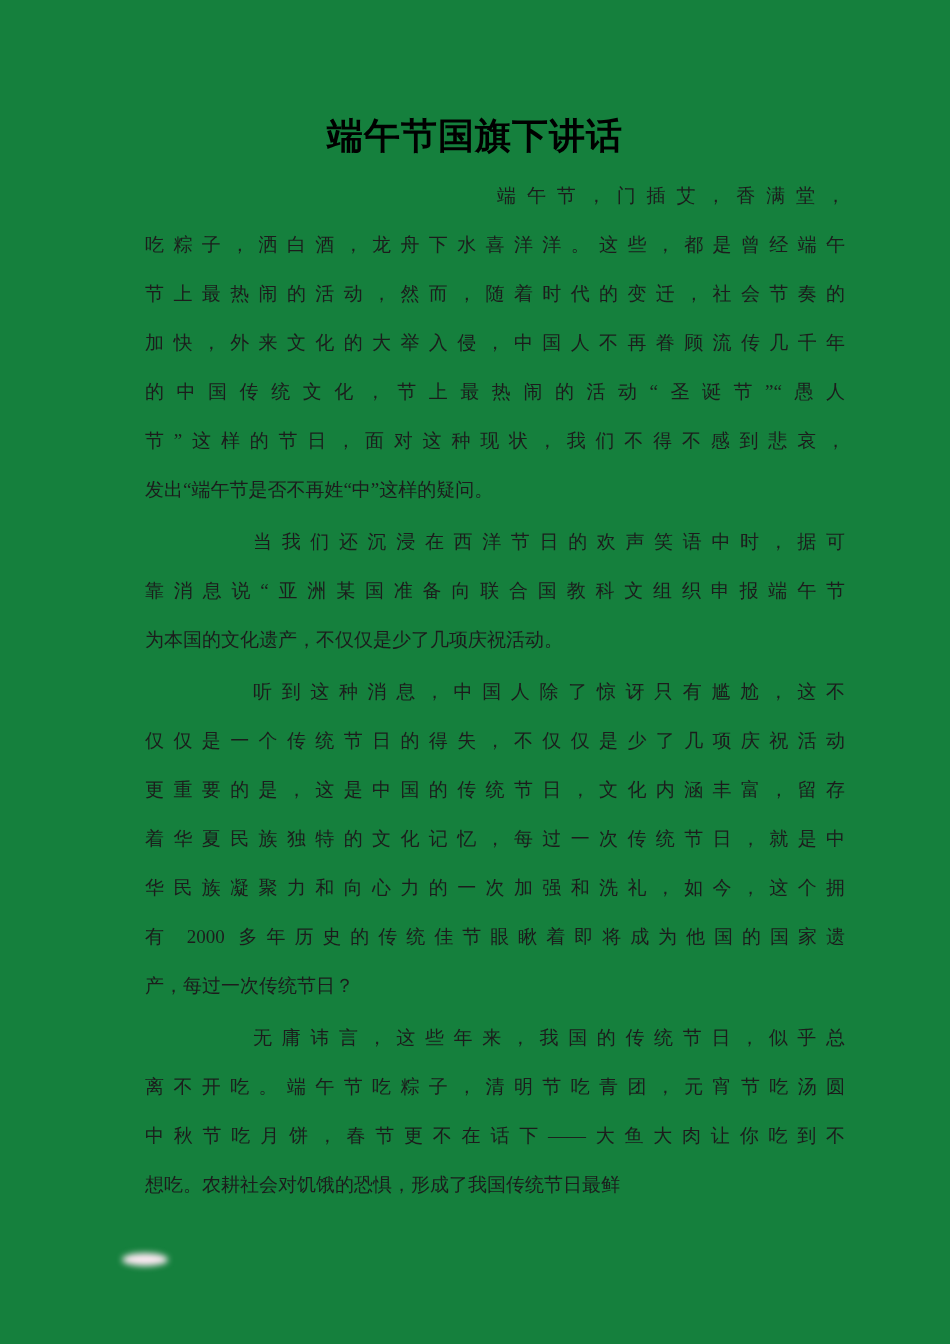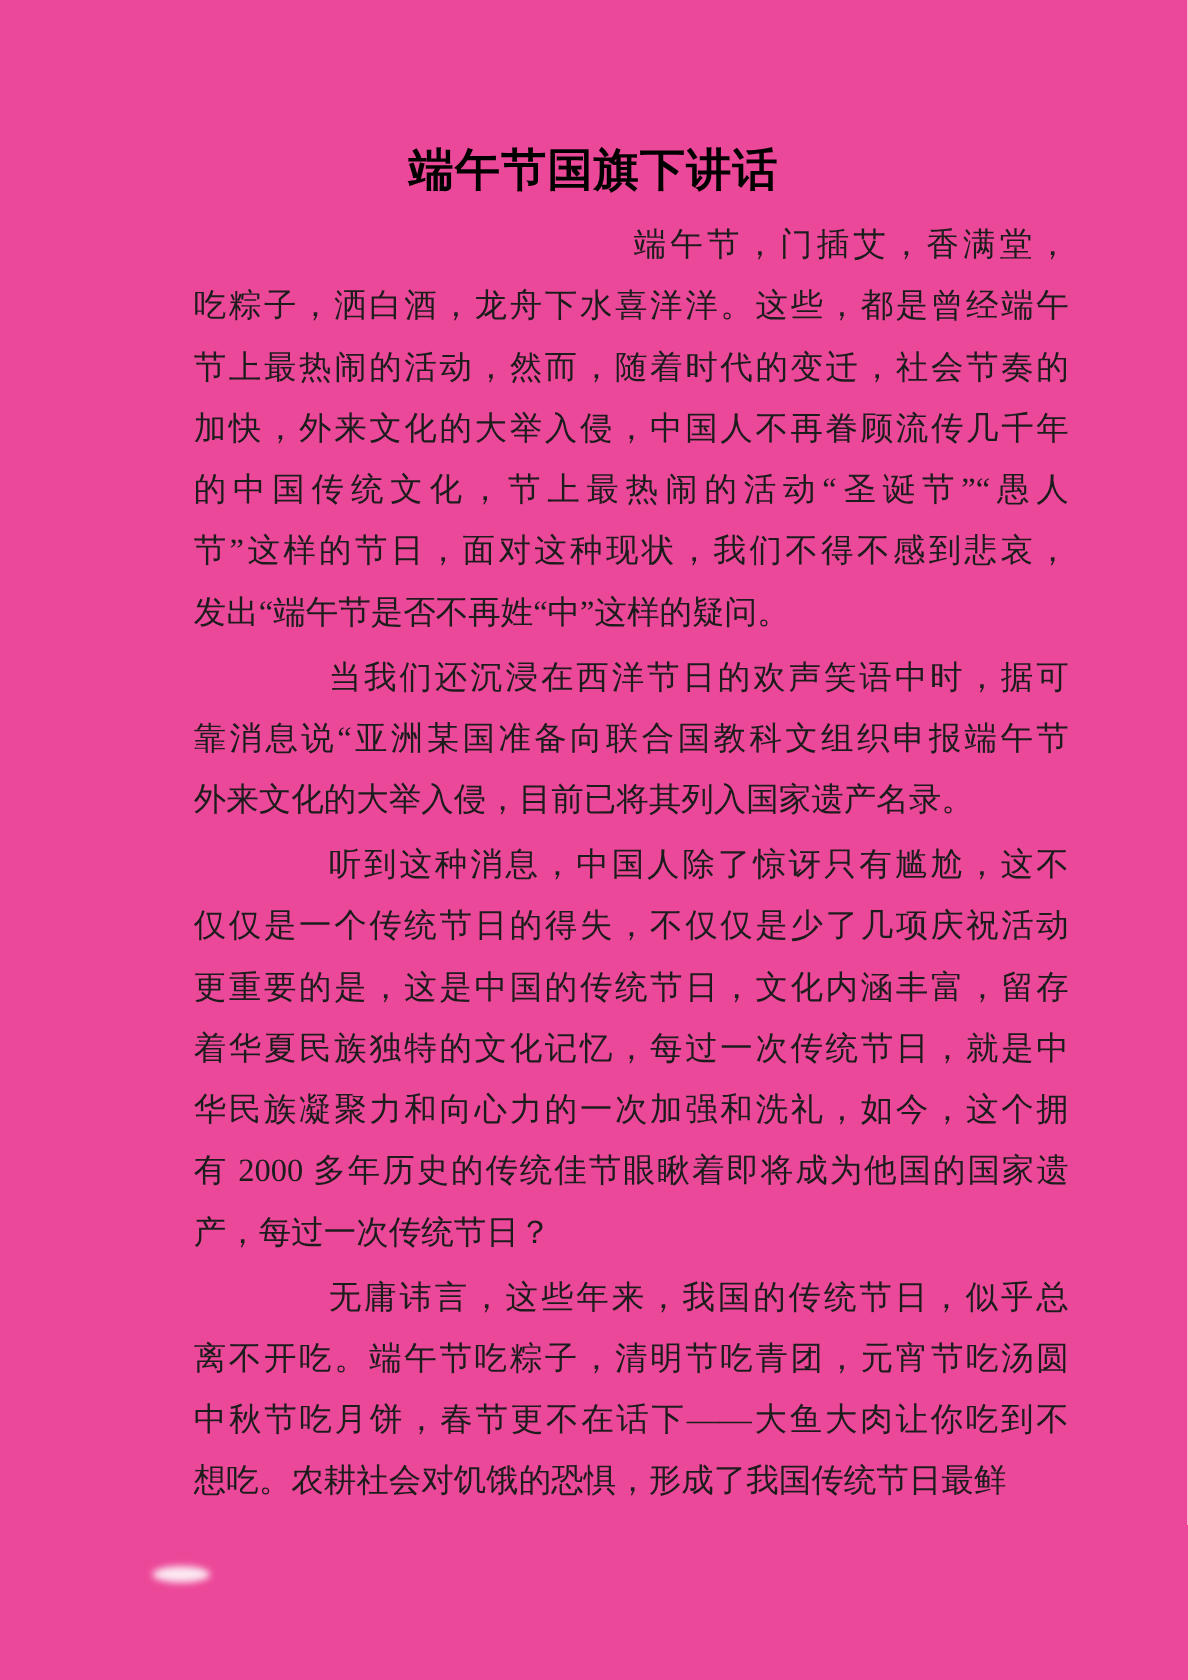--- a/index.html
+++ b/index.html
@@ -4,21 +4,21 @@
 <style>
   html, body {
     margin: 0;
     padding: 0;
     background: #ffffff;
   }
   .page {
     position: relative;
     width: 950px;
     height: 1344px;
-    background: #ec4899;
+    background: #15803d;
     overflow: hidden;
     font-family: "Liberation Serif", "DejaVu Serif", serif;
   }
   .title {
     position: absolute;
     top: 110px;
     left: 0;
     width: 950px;
     height: 52px;
     line-height: 52px;
@@ -27,23 +27,22 @@
     font-size: 36px;
     font-weight: bold;
     letter-spacing: 1px;
     color: var(--title-color, #000000);
   }
   .body {
     position: absolute;
     top: 171px;
     left: 145px;
     width: 700px;
-    font-size: 26px;
+    font-size: 19px;
     color: var(--text-color, #1c1c1c);
-    margin-left: 10px;
   }
   .paragraph { margin: 0; }
   .paragraph + .paragraph { margin-top: 3px; }
   .line {
     height: 49px;
     line-height: 49px;
     overflow: hidden;
     letter-spacing: 0;
   }
   .line.just {
@@ -80,21 +79,21 @@
         <div class="line just">吃粽子，洒白酒，龙舟下水喜洋洋。这些，都是曾经端午</div>
         <div class="line just">节上最热闹的活动，然而，随着时代的变迁，社会节奏的</div>
         <div class="line just">加快，外来文化的大举入侵，中国人不再眷顾流传几千年</div>
         <div class="line just">的中国传统文化，节上最热闹的活动“圣诞节”“愚人</div>
         <div class="line just">节”这样的节日，面对这种现状，我们不得不感到悲哀，</div>
         <div class="line last">发出“端午节是否不再姓“中”这样的疑问。</div>
       </div>
       <div class="paragraph">
         <div class="line just indent-md">当我们还沉浸在西洋节日的欢声笑语中时，据可</div>
         <div class="line just">靠消息说“亚洲某国准备向联合国教科文组织申报端午节</div>
-        <div class="line last">外来文化的大举入侵，目前已将其列入国家遗产名录。</div>
+        <div class="line last">为本国的文化遗产，不仅仅是少了几项庆祝活动。</div>
       </div>
       <div class="paragraph">
         <div class="line just indent-md">听到这种消息，中国人除了惊讶只有尴尬，这不</div>
         <div class="line just">仅仅是一个传统节日的得失，不仅仅是少了几项庆祝活动</div>
         <div class="line just">更重要的是，这是中国的传统节日，文化内涵丰富，留存</div>
         <div class="line just">着华夏民族独特的文化记忆，每过一次传统节日，就是中</div>
         <div class="line just">华民族凝聚力和向心力的一次加强和洗礼，如今，这个拥</div>
         <div class="line just">有 2000 多年历史的传统佳节眼瞅着即将成为他国的国家遗</div>
         <div class="line last">产，每过一次传统节日？</div>
       </div>

